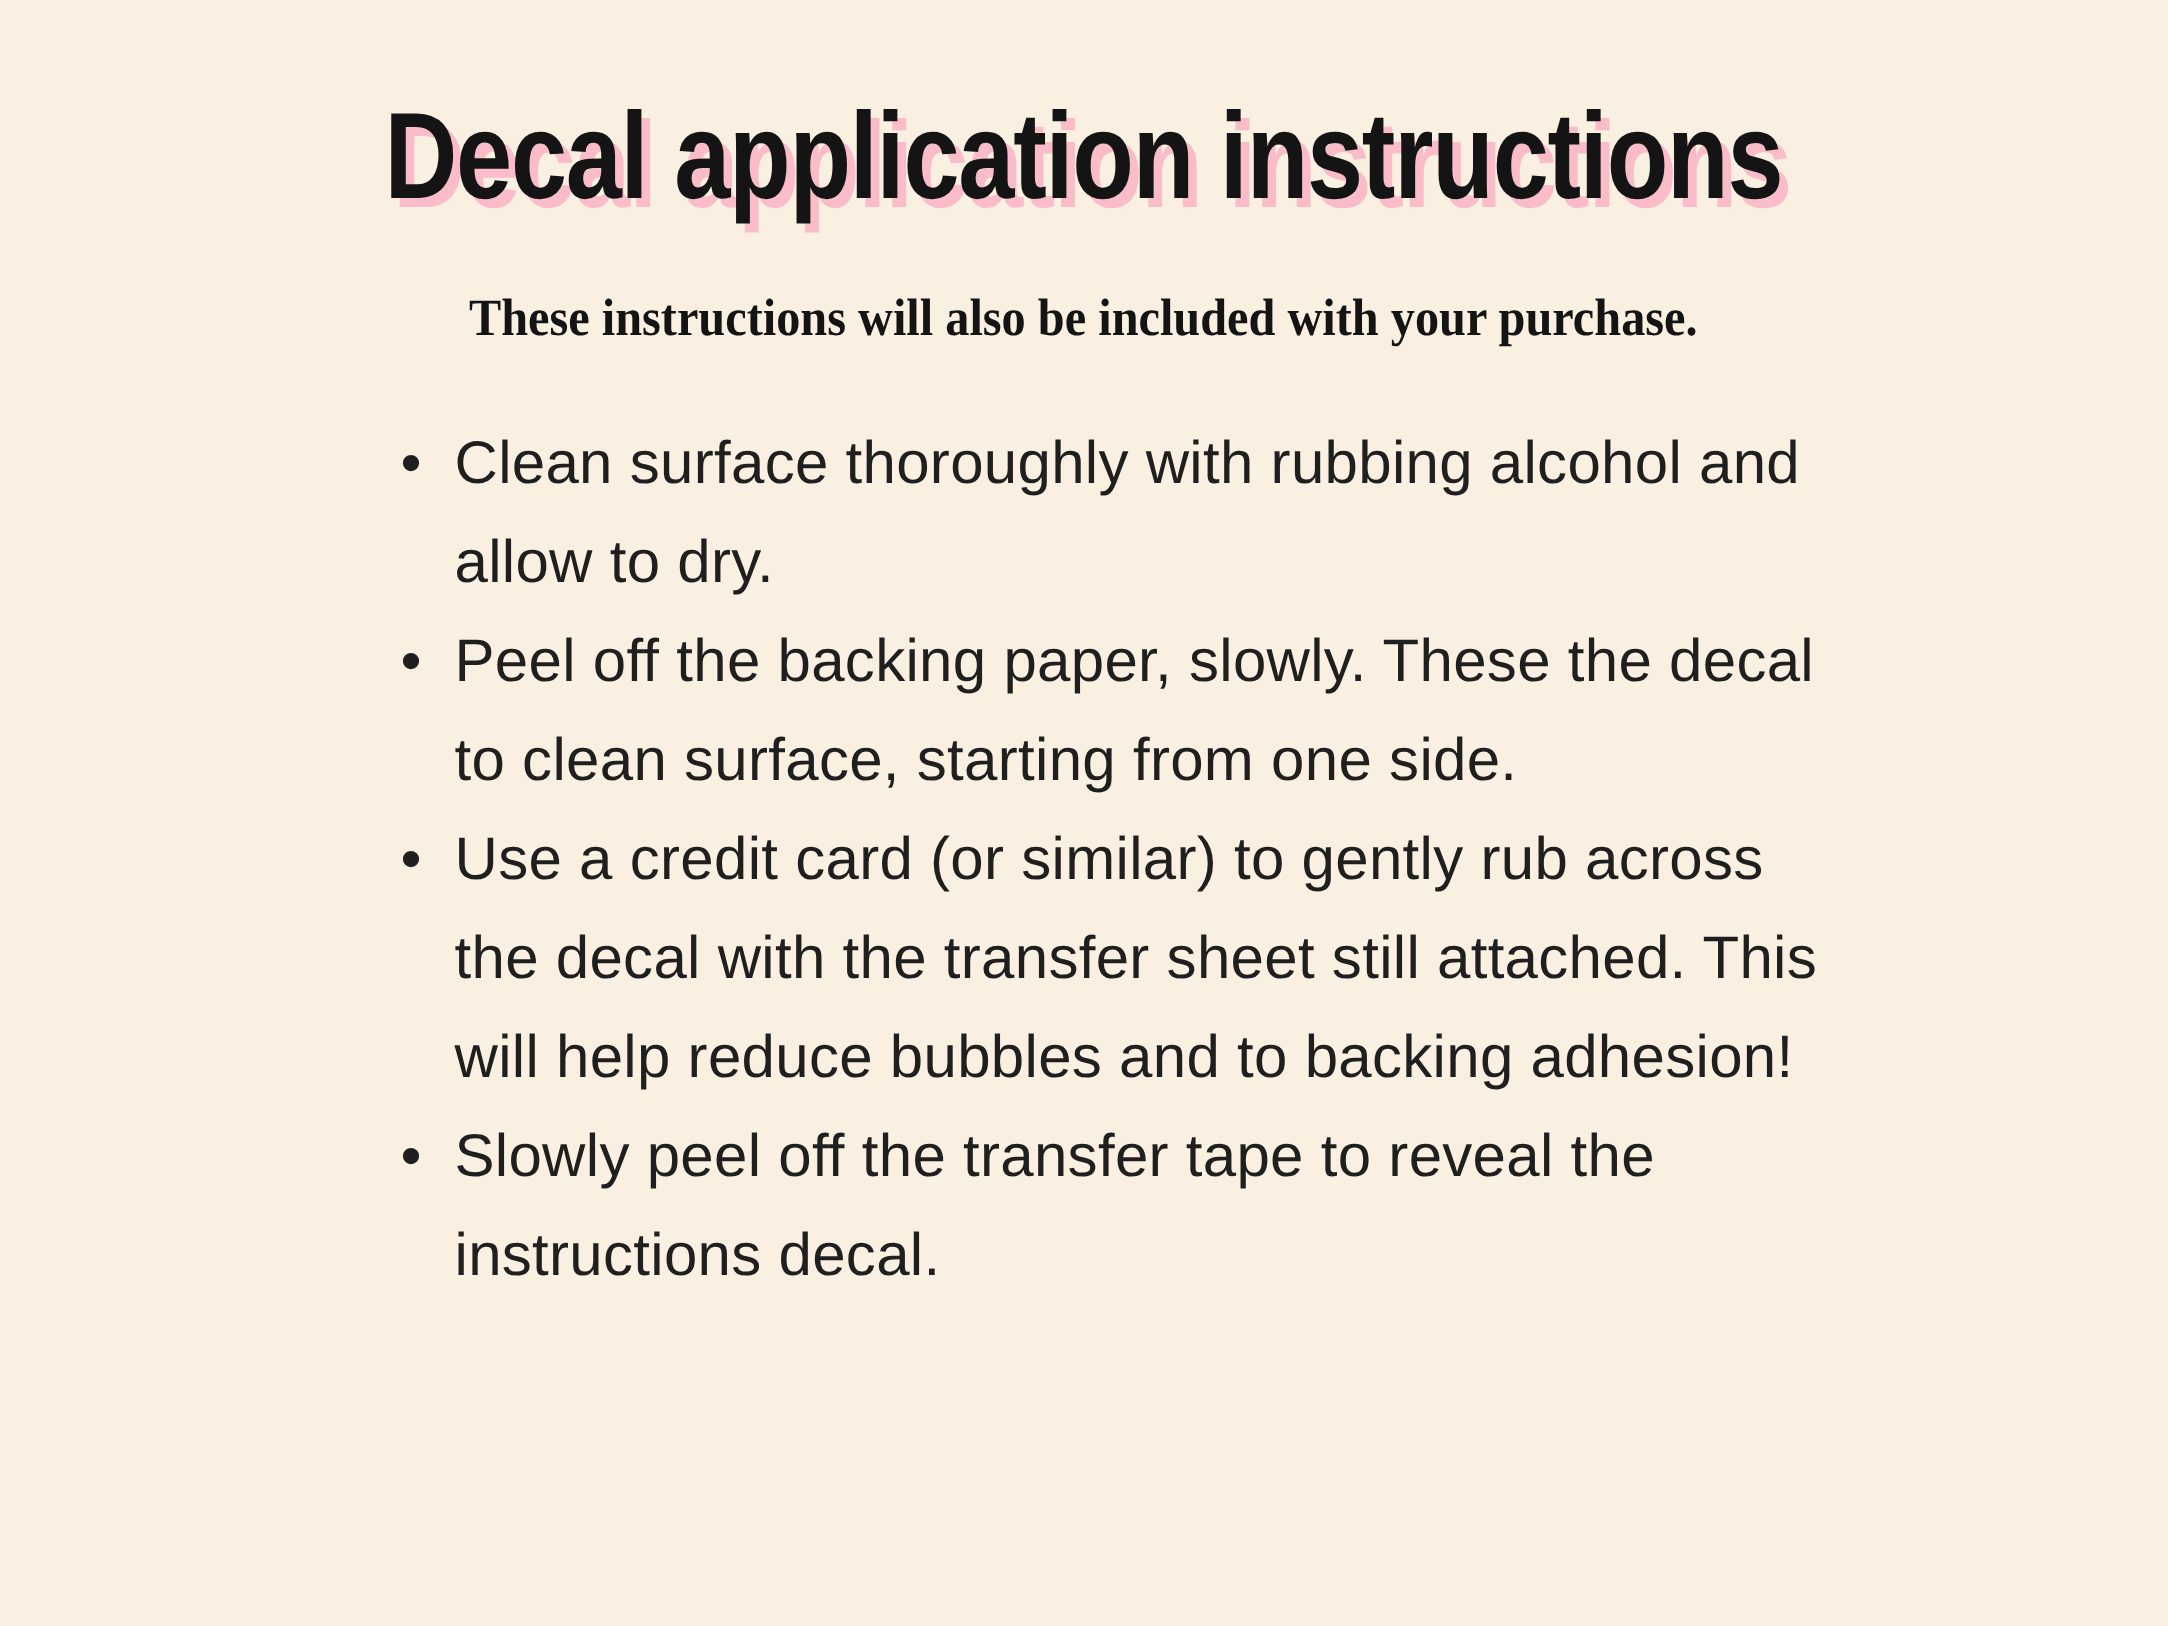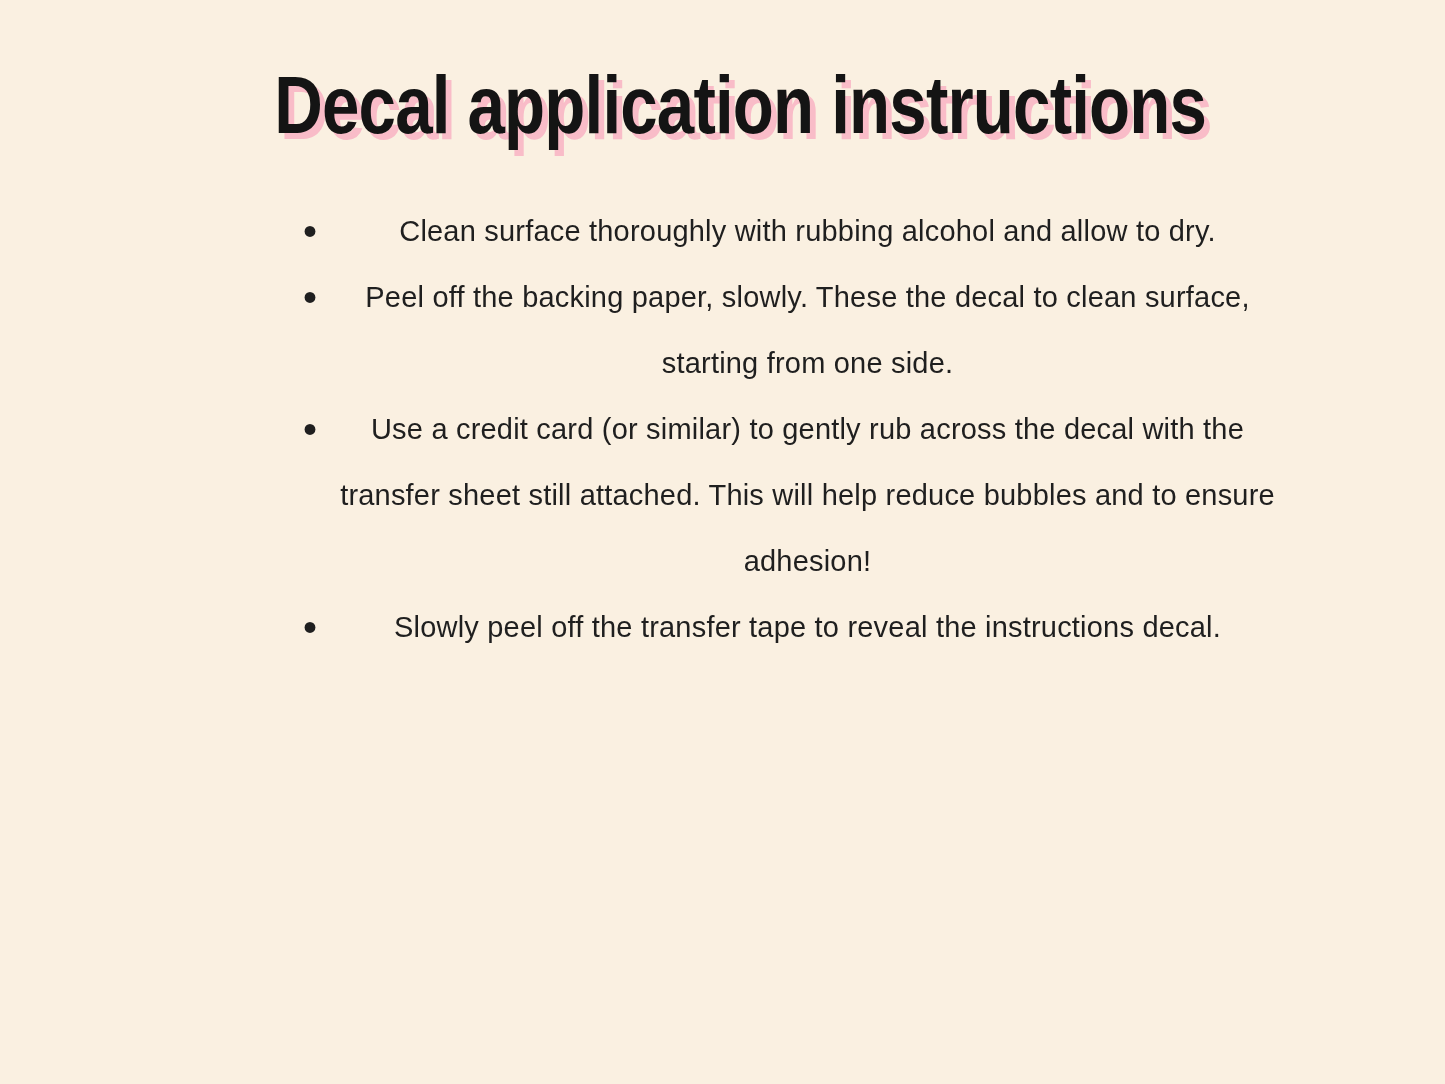--- a/index.html
+++ b/index.html
@@ -17,21 +17,20 @@
     width: 1445px;
     height: 1084px;
     background: var(--bg);
     font-family: "Liberation Sans", sans-serif;
     overflow: hidden;
   }
   .poster {
     width: 1445px;
     height: 1056px;
     padding-top: 56px;
-    padding-left: 36px;
   }
   .title {
     margin: 0;
     text-align: center;
     font-family: "Liberation Sans", sans-serif;
     font-weight: 800;
     font-size: 82px;
     line-height: 98px;
     color: var(--title-text);
     white-space: nowrap;
@@ -72,47 +71,47 @@
   .marker {
     flex: 0 0 58px;
     text-align: left;
     padding-left: 22px;
     font-size: 40px;
     line-height: 66px;
     color: var(--body-text);
   }
   .text {
     flex: 1 1 auto;
-    text-align: center;
-    font-size: 29px;
+    font-size: 40px;
     line-height: 66px;
     letter-spacing: 0.2px;
     color: var(--body-text);
   }
 </style>
 </head>
 <body>
 
 <div class="poster">
 
   <h1 class="title"><span class="title-inner">Decal application instructions</span></h1>
 
+  <p class="subtitle"><span class="subtitle-inner">These instructions will also be included with your purchase.</span></p>
 
   <ul class="list">
     <li>
       <span class="marker">•</span>
       <span class="text">Clean surface thoroughly with rubbing alcohol and allow to dry.</span>
     </li>
     <li>
       <span class="marker">•</span>
       <span class="text">Peel off the backing paper, slowly. These the decal to clean surface, starting from one side.</span>
     </li>
     <li>
       <span class="marker">•</span>
-      <span class="text">Use a credit card (or similar) to gently rub across the decal with the transfer sheet still attached. This will help reduce bubbles and to ensure adhesion!</span>
+      <span class="text">Use a credit card (or similar) to gently rub across the decal with the transfer sheet still attached. This will help reduce bubbles and to backing adhesion!</span>
     </li>
     <li>
       <span class="marker">•</span>
       <span class="text">Slowly peel off the transfer tape to reveal the instructions decal.</span>
     </li>
   </ul>
 
 </div>
 
 </body></html>

